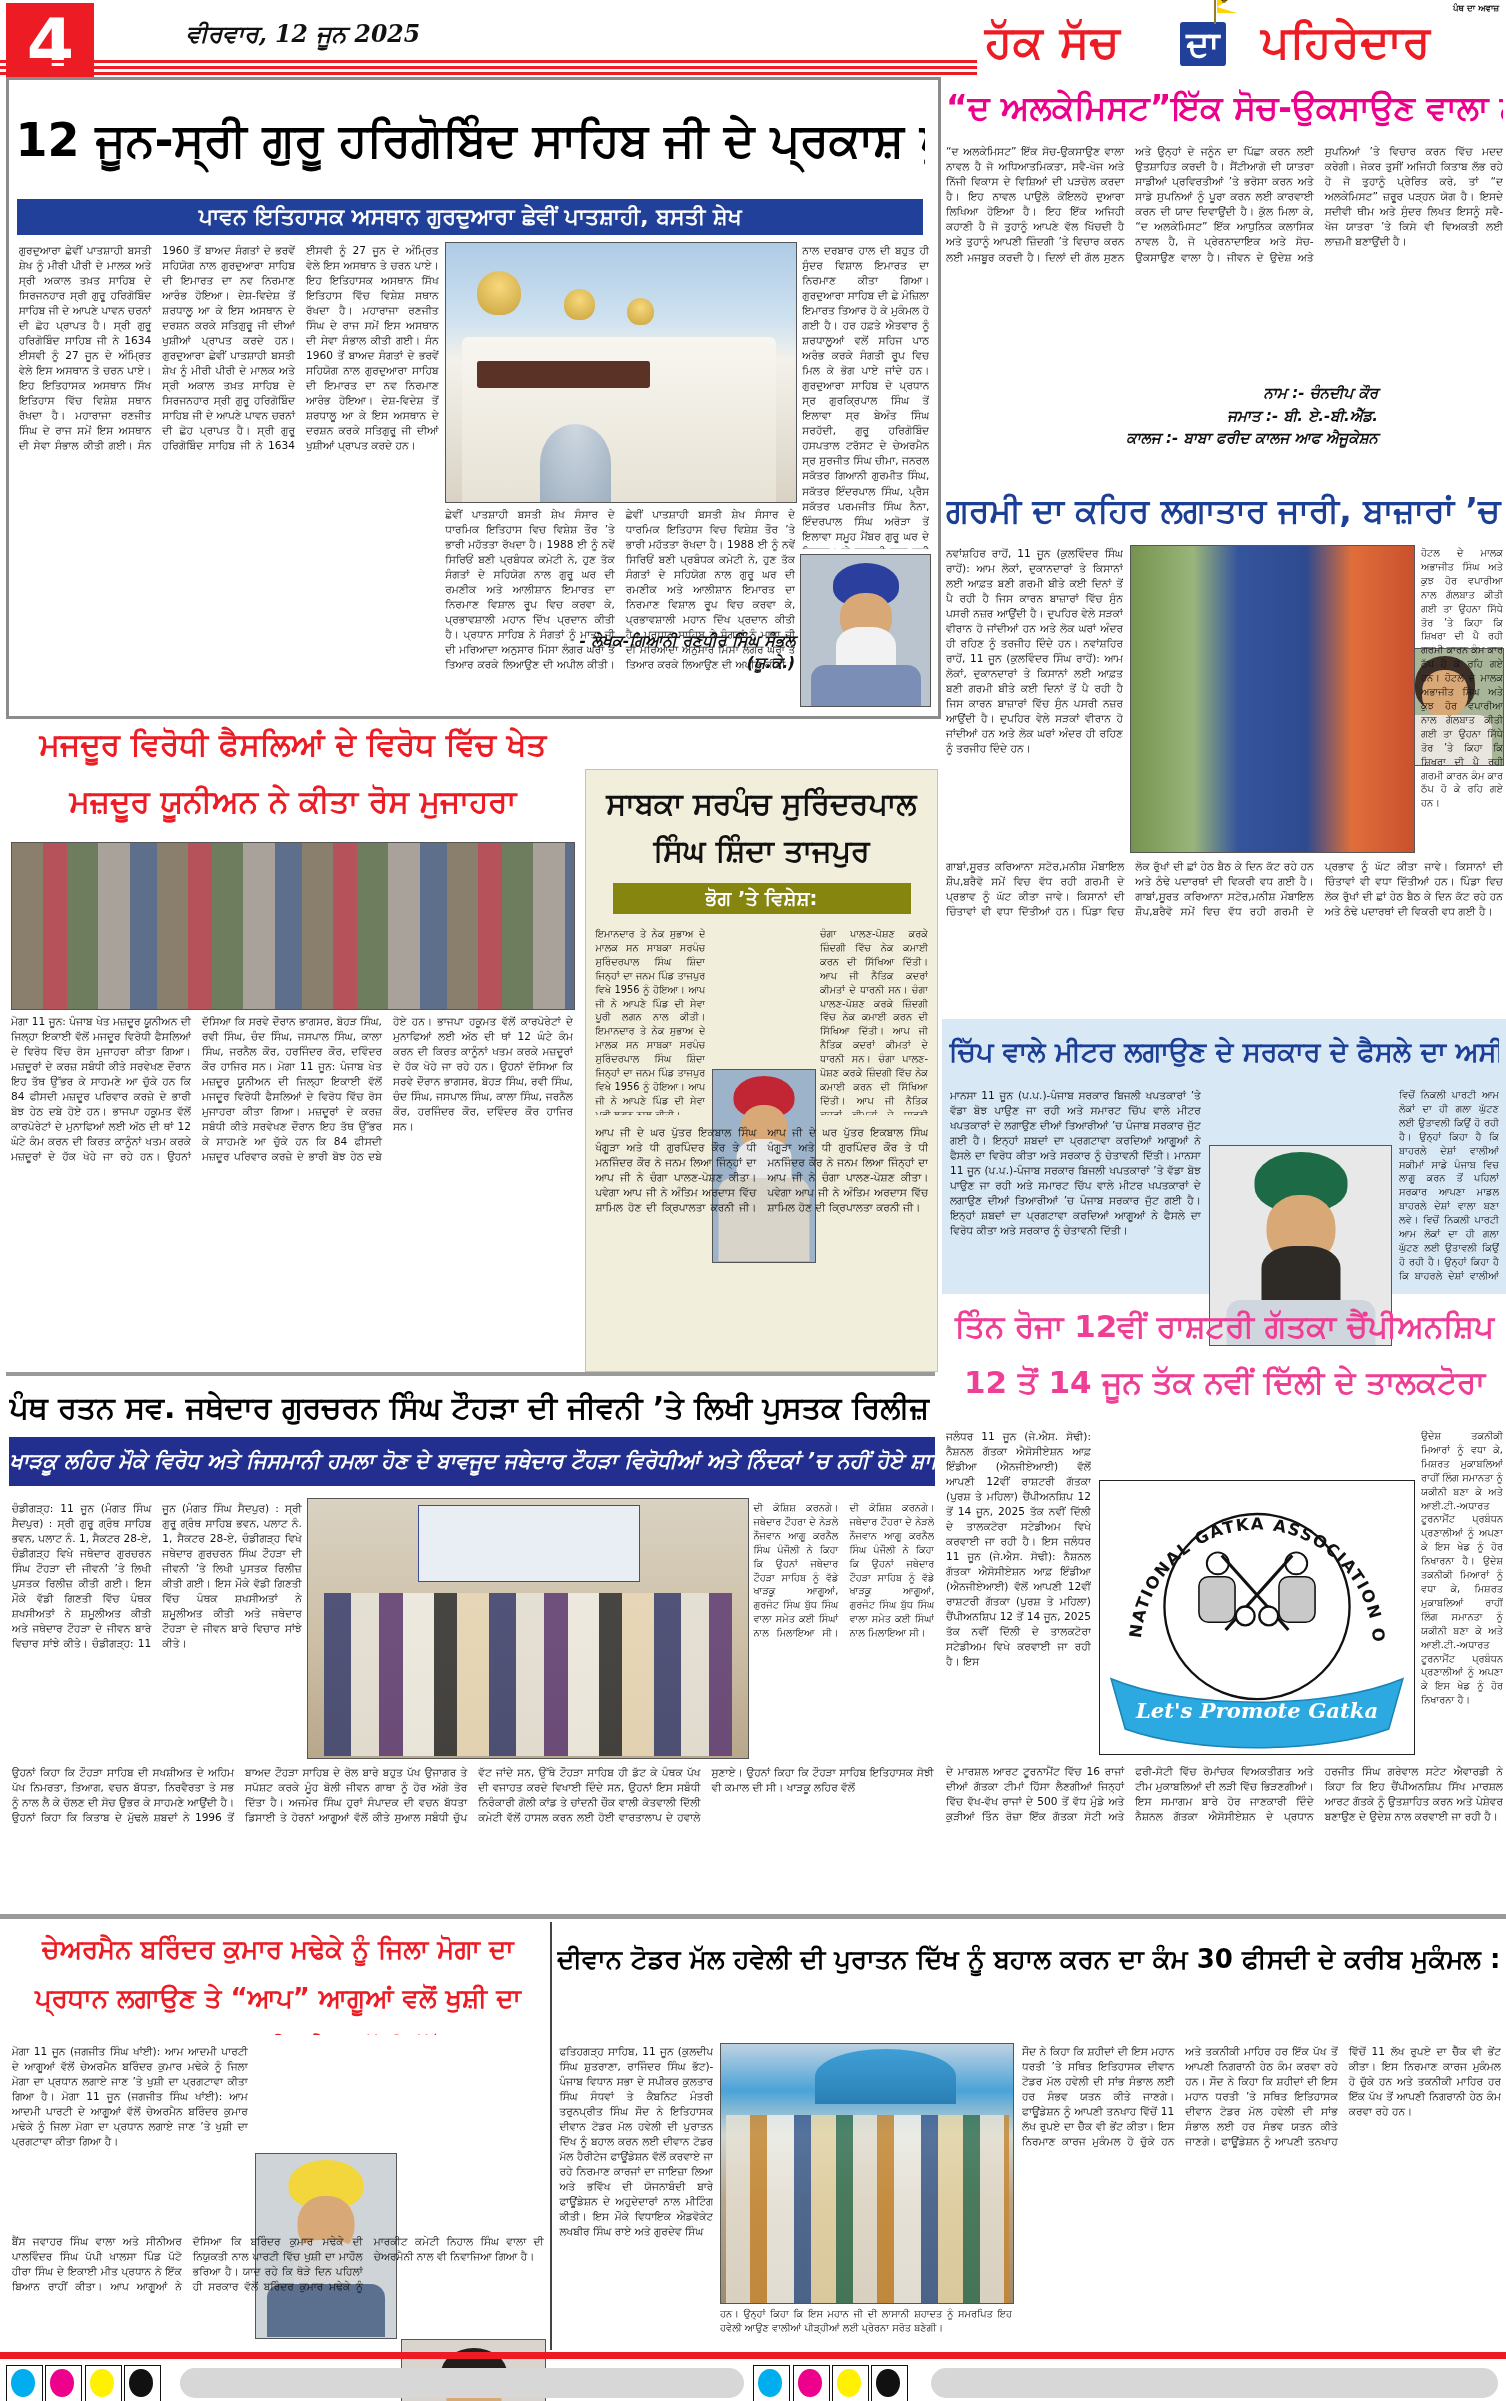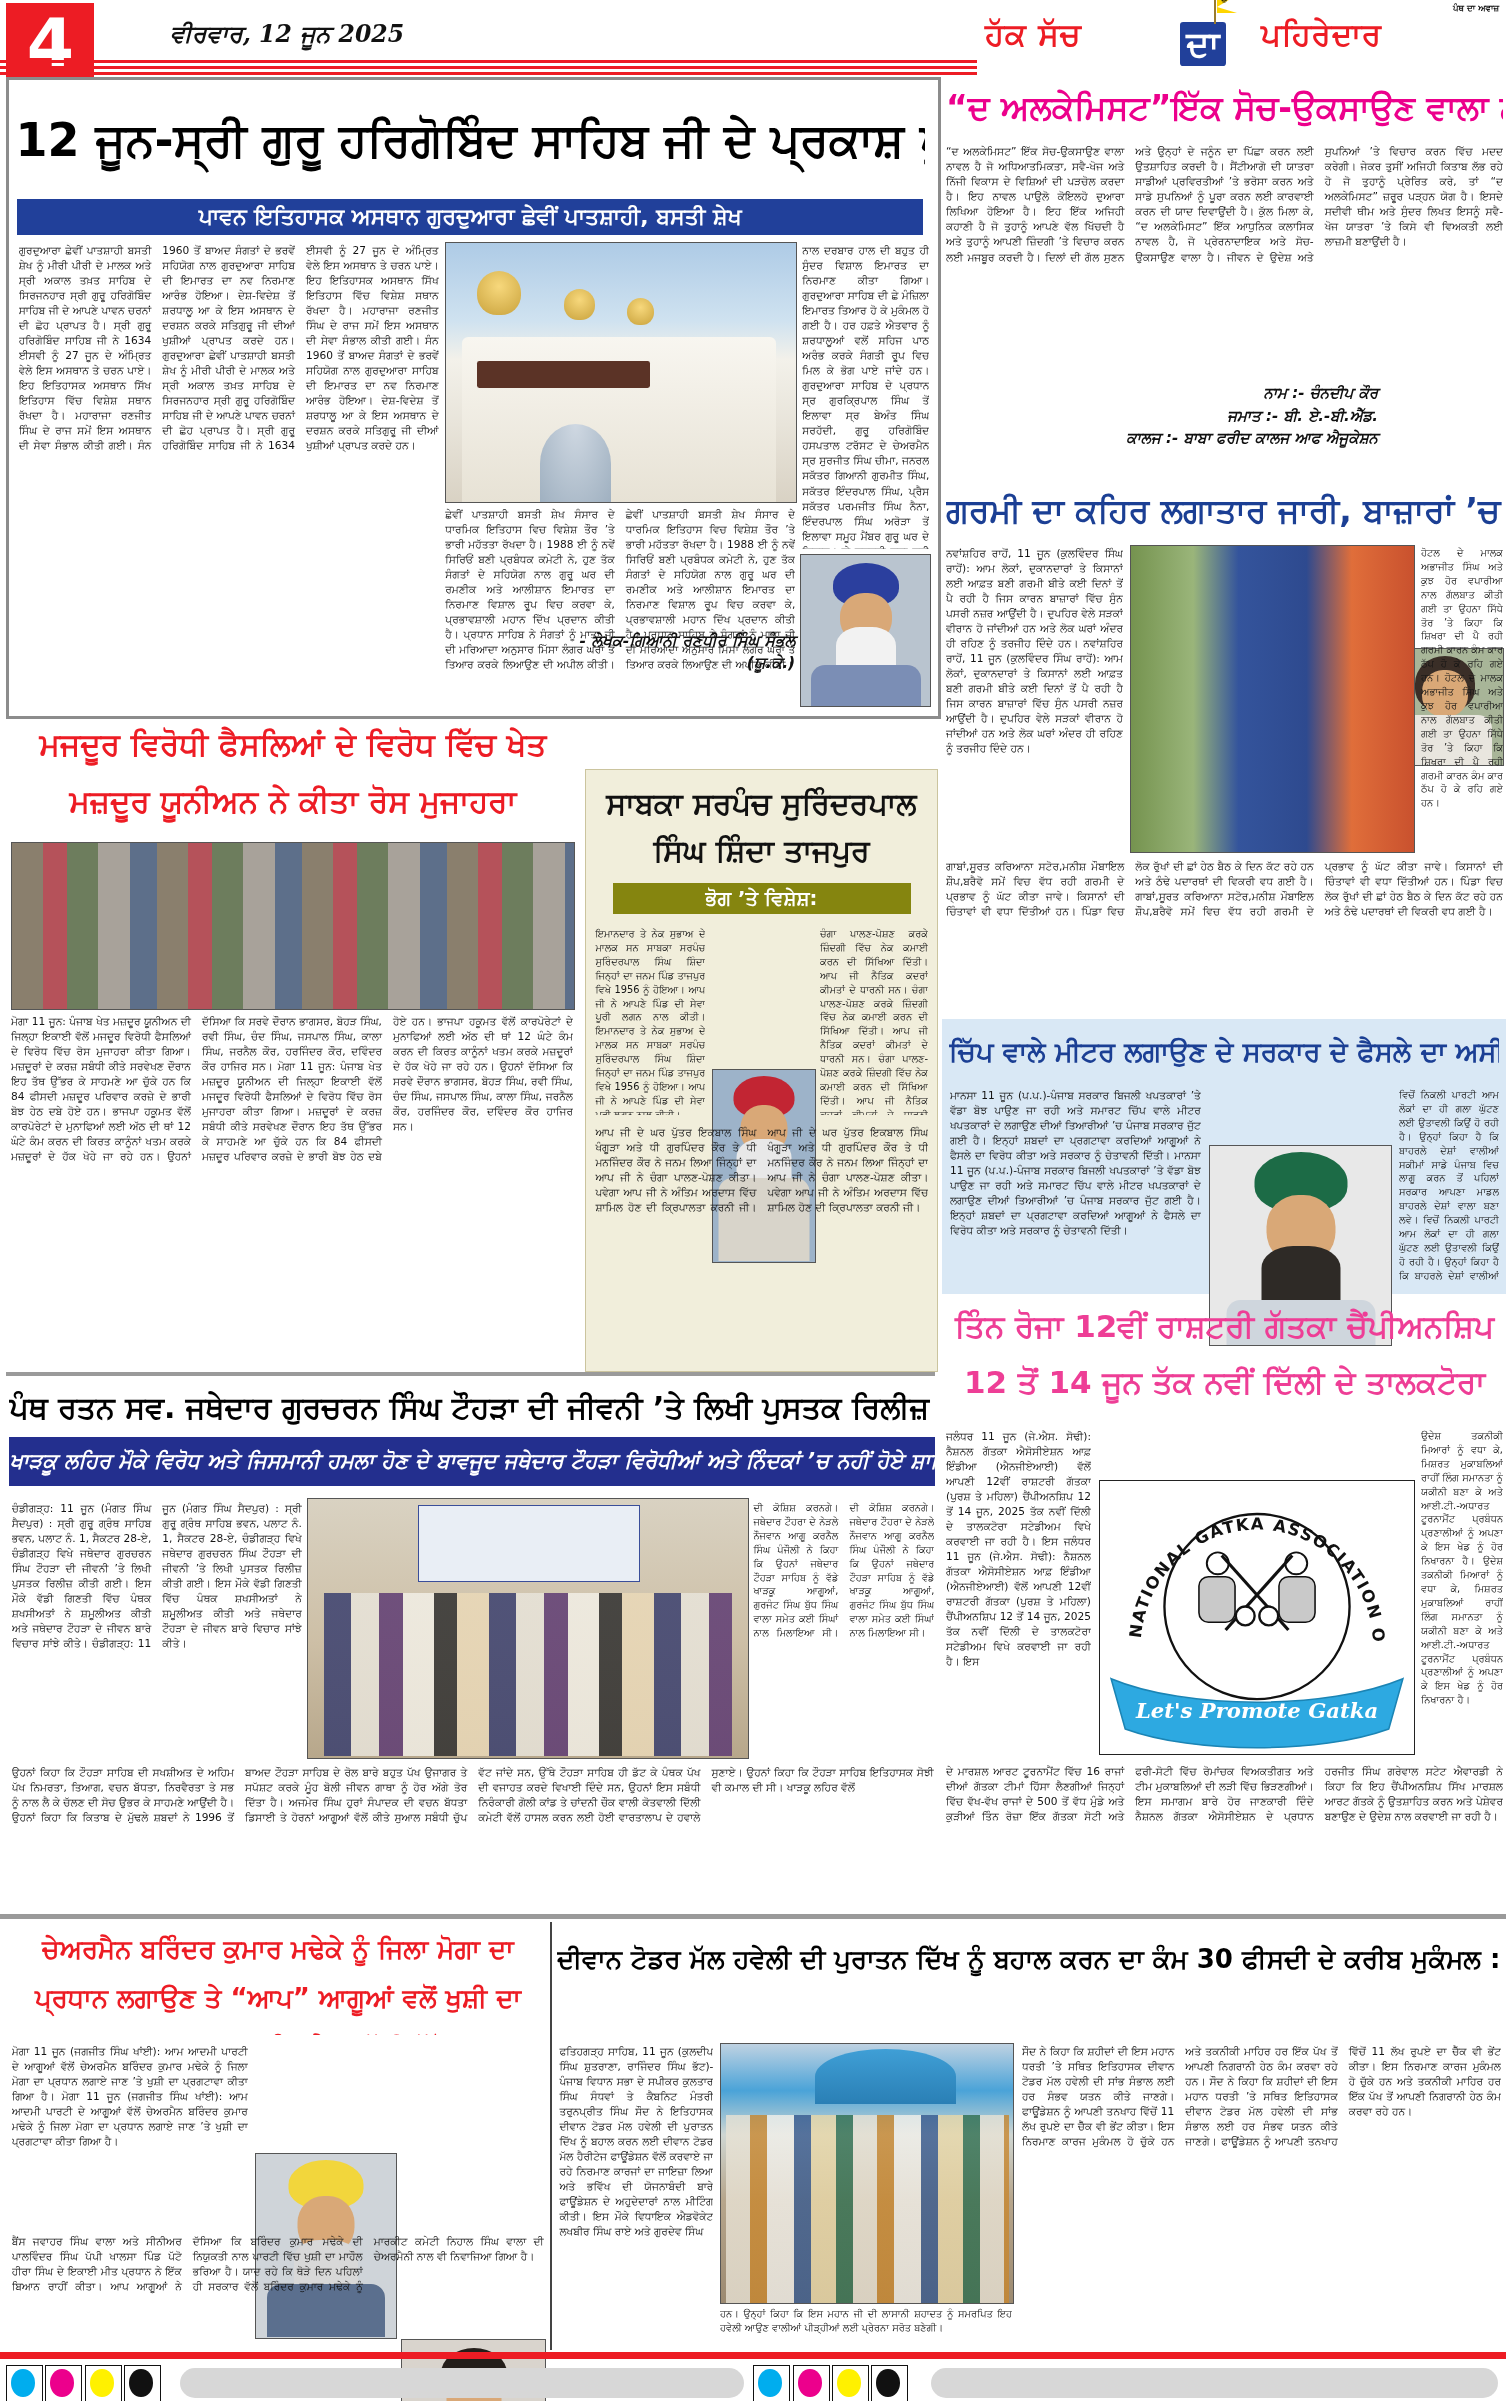--- a/index.html
+++ b/index.html
@@ -11,21 +11,21 @@
   .cols4{column-count:4;column-gap:11px;}
   .photo{background:#cfcfcf;border:0.8px solid #555;overflow:hidden;}
   .hl{font-weight:bold;text-align:center;overflow:hidden;}
   .bar{color:#fff;font-weight:bold;text-align:center;overflow:hidden;}
   .sig{font-style:italic;font-weight:bold;text-align:right;color:#111;}
   .rule-red{background:#ed1c24;}
   .rule-gray{background:#9a9a9a;}
   
   .page-badge{background:#ed1c24;color:#fff;font-weight:bold;font-size:68px;text-align:center;line-height:82px;}
   .date-txt{font-family:"DejaVu Serif",serif;font-style:italic;font-weight:bold;font-size:23.6px;color:#111;}
-  .mast-red{color:#ed1c24;font-weight:900;font-size:31px;letter-spacing:0.8px;white-space:nowrap;}
+  .mast-red{color:#ed1c24;font-weight:900;font-size:44px;letter-spacing:0.8px;white-space:nowrap;}
   .mast-da{display:inline-block;background:#21409a;color:#fff;font-weight:900;font-size:35px;padding:1.6px 6.3px;border-radius:3.1px;vertical-align:7.9px;}
   .flag{position:absolute;width:0;height:0;border-top:12.6px solid #ffd500;border-right:20.4px solid transparent;border-bottom:6.3px solid #ffd500;}
   .flag-pole{position:absolute;width:2.4px;background:#9a7b2d;}
   .tagline{font-size:8.6px;font-weight:bold;color:#111;white-space:nowrap;}
   
   .ph-gurdwara{background:linear-gradient(#aecbe6 0%,#cfe2f0 30%,#f3f1ea 45%,#e8e4da 70%,#d9d2c4 100%);}
   .dome{position:absolute;background:radial-gradient(circle at 50% 35%,#f7d87c,#c9a23c);border-radius:50% 50% 45% 45%;}
   .ph-crowd{background:repeating-linear-gradient(90deg,#8a7f6d 0 31px,#b5525a 31px 55px,#6d7d5d 55px 86px,#a8a29a 86px 118px,#5d6f8a 118px 145px);}
   .ph-market{background:linear-gradient(90deg,#75934f 0%,#9ab57a 22%,#34549c 38%,#2e4a8f 62%,#e06e3a 78%,#c9512e 100%);}
   .portrait{position:relative;}
@@ -39,21 +39,21 @@
   .gray-pill{position:absolute;height:30px;background:#d7d7d7;border-radius:15px;}
   .kicker-hand{font-style:normal;margin-right:6.3px;}
   .logo-box{background:#fff;border:1.6px solid #222;}
 </style>
 </head>
 <body>
 
 <div id="page">
 
   <div class="abs page-badge" style="left:6.3px;top:3.1px;width:88px;height:83px;">4</div>
-  <div class="abs date-txt" style="left:170px;top:20.4px;">ਵੀਰਵਾਰ, 12 ਜੂਨ 2025</div>
+  <div class="abs date-txt" style="left:186px;top:20.4px;">ਵੀਰਵਾਰ, 12 ਜੂਨ 2025</div>
 
   <div class="abs" style="left:985px;top:3.1px;width:514px;height:68px;">
     <span class="abs tagline" style="right:0;top:0;text-align:right;">ਪੰਥ ਦਾ ਅਵਾਜ਼</span>
     <span class="abs mast-red" style="left:0;top:12.6px;">ਹੱਕ ਸੱਚ</span>
     <span class="abs" style="left:195px;top:19px;">
       <span class="mast-da">ਦਾ</span>
     </span>
     <span class="abs" style="left:229px;top:-9.4px;font-size:15.7px;color:#111;">
       <span class="flag" style="left:3.1px;top:1.6px;"></span>
       <span class="flag-pole" style="left:0;top:0;height:30px;"></span>

